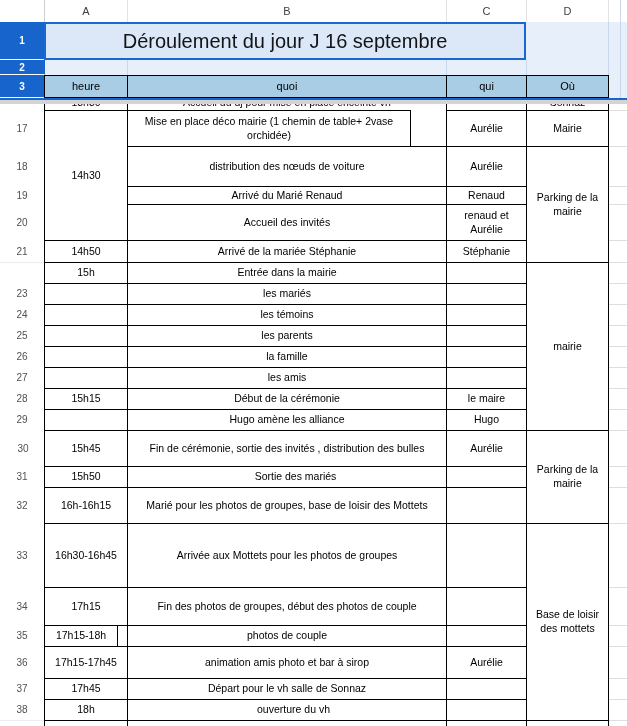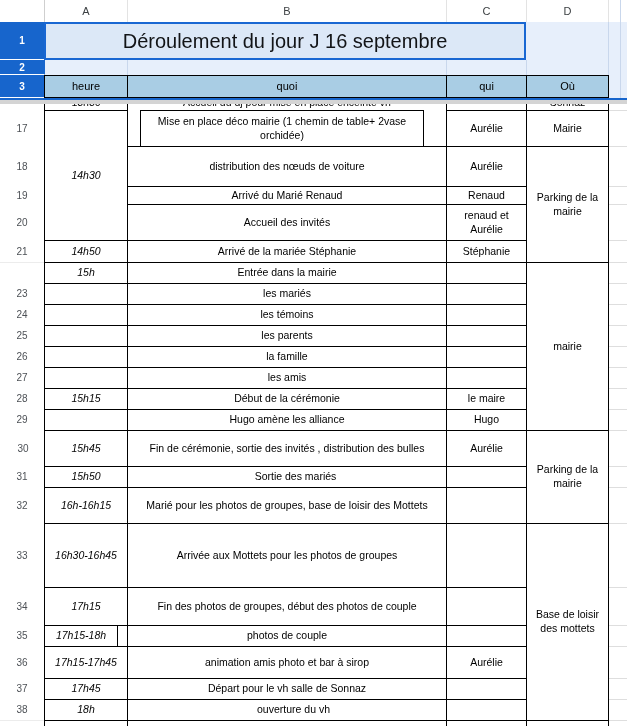--- a/index.html
+++ b/index.html
@@ -21,21 +21,21 @@
   .vfaint{position:absolute;width:1px;background:#c9d7ec;}
   
   .title-cell{position:absolute;left:44px;top:22px;width:482px;height:38px;box-sizing:border-box;
               border:2px solid #1967d2;background:#dce8f7;display:flex;align-items:center;
               justify-content:center;font-size:20px;color:#121417;}
   
   .cell{position:absolute;box-sizing:border-box;border:1px solid #000;background:#fff;
         display:flex;align-items:center;justify-content:center;text-align:center;
         font-size:10.5px;line-height:1.32;color:#000;overflow:hidden;padding:0 8px;}
   .cell.hdr{background:#a9cde4;font-size:11px;}
-  .cell.col-a{word-break:break-all;padding:0 0;font-style:italic;}
+  .cell.col-a{word-break:break-all;padding:0 0;}
   .cell.col-d{padding:0 7px;}
   
   .blue-line{position:absolute;left:0;top:98px;width:627px;height:2px;background:#1765cc;z-index:6;}
   .gray-band{position:absolute;left:0;top:100px;width:627px;height:4px;background:#d4d4d4;z-index:6;}
   
   .clipcell{position:absolute;box-sizing:border-box;border-left:1px solid #000;border-right:1px solid #000;
             background:#fff;overflow:hidden;font-size:10.5px;color:#000;text-align:center;}
   .clipcell .inner{display:block;margin-top:-9px;line-height:14px;white-space:nowrap;}
   .hline{position:absolute;height:1px;background:#dedede;}
 </style>
@@ -89,21 +89,21 @@
     </div>
   <div class="clipcell" style="left:446px;top:104px;width:81px;height:6px;">
       <span class="inner"></span>
     </div>
   <div class="clipcell" style="left:526px;top:104px;width:83px;height:6px;">
       <span class="inner">Sonnaz</span>
     </div>
 
   <div id="grid">
       <div class="gut" style="left: 0px; top: 110px; width: 45px; height: 37px;">17</div>
-      <div class="cell col-b" style="left: 127px; top: 110px; width: 284px; height: 37px; margin-left: 13px;">Mise en place déco mairie (1 chemin de table+ 2vase orchidée)</div>
+      <div class="cell col-b" style="left: 127px; top: 110px; width: 284px; height: 37px;">Mise en place déco mairie (1 chemin de table+ 2vase orchidée)</div>
       <div class="cell col-c" style="left: 446px; top: 110px; width: 81px; height: 37px;">Aurélie</div>
       <div class="cell col-d" style="left: 526px; top: 110px; width: 83px; height: 37px;">Mairie</div>
       <div class="gut" style="left: 0px; top: 146px; width: 45px; height: 41px;">18</div>
       <div class="cell col-b" style="left: 127px; top: 146px; width: 320px; height: 41px;">distribution des nœuds de voiture</div>
       <div class="cell col-c" style="left: 446px; top: 146px; width: 81px; height: 41px;">Aurélie</div>
       <div class="gut" style="left: 0px; top: 186px; width: 45px; height: 19px;">19</div>
       <div class="cell col-b" style="left: 127px; top: 186px; width: 320px; height: 19px;">Arrivé du Marié Renaud</div>
       <div class="cell col-c" style="left: 446px; top: 186px; width: 81px; height: 19px;">Renaud</div>
       <div class="gut" style="left: 0px; top: 204px; width: 45px; height: 37px;">20</div>
       <div class="cell col-b" style="left: 127px; top: 204px; width: 320px; height: 37px;">Accueil des invités</div>

